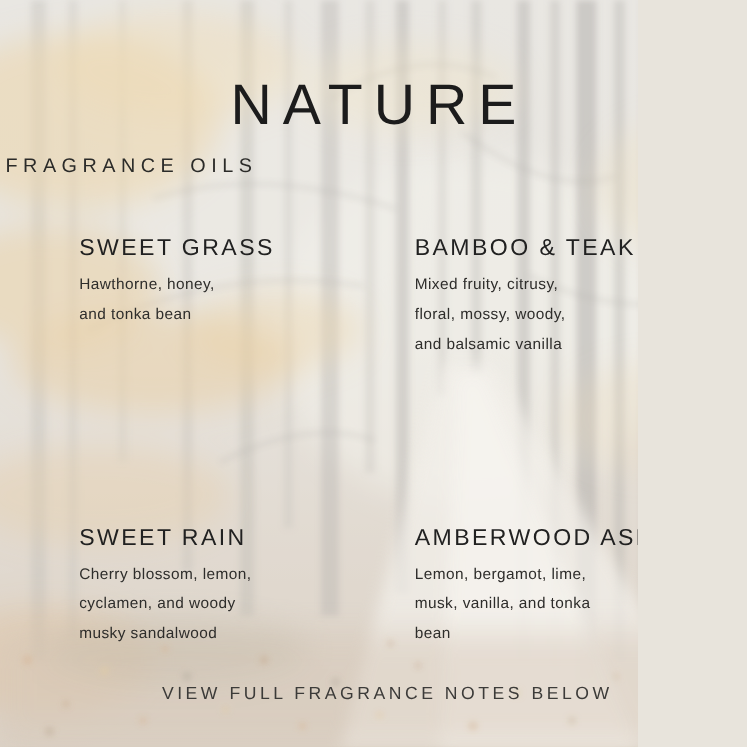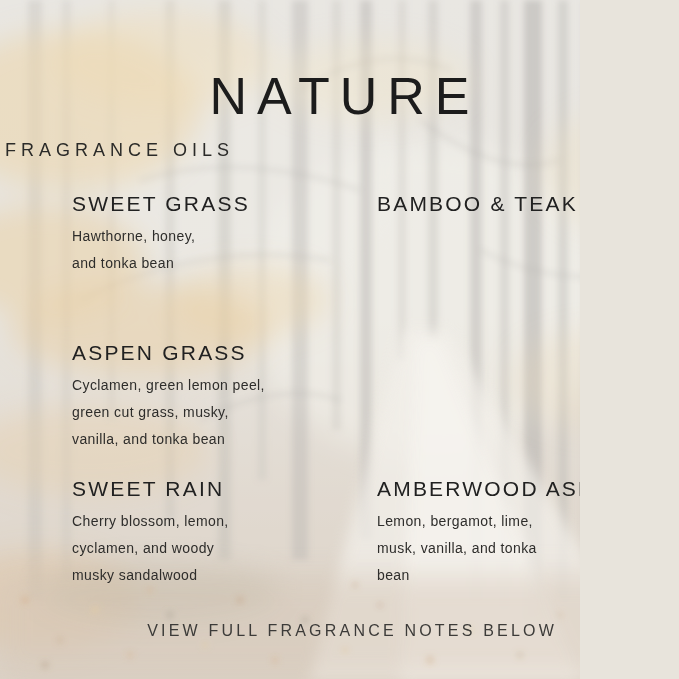--- a/index.html
+++ b/index.html
@@ -41,21 +41,21 @@
     letter-spacing: 5px;
     text-indent: 5px;
     color: #2b2b29;
   }
   .frag {
     position: absolute;
     width: 300px;
   }
   .col-left  { left: 72px; }
   .col-right { left: 377px; }
-  .row-1 { top: 192px; }
+  .row-1 { top: 214px; }
   .row-2 { top: 341px; }
   .row-3 { top: 477px; }
   .frag-name {
     font-size: 21px;
     font-weight: 500;
     letter-spacing: 2.2px;
     color: #212121;
     margin: 0 0 7px 0;
   }
   .frag-notes {
@@ -187,28 +187,25 @@
     <div class="subtitle">FRAGRANCE OILS</div>
 
     <div class="frag col-left row-1">
       <div class="frag-name">SWEET GRASS</div>
       <div class="frag-notes">Hawthorne, honey,
 and tonka bean</div>
     </div>
 
     <div class="frag col-right row-1">
       <div class="frag-name">BAMBOO &amp; TEAK</div>
-    </div>
-
-    <div class="frag col-left row-2">
-      <div class="frag-name">ASPEN GRASS</div>
-      <div class="frag-notes">Cyclamen, green lemon peel,
-green cut grass, musky,
-vanilla, and tonka bean</div>
-    </div>
+      <div class="frag-notes">Mixed fruity, citrusy,
+floral, mossy, woody,
+and balsamic vanilla</div>
+    </div>
+
 
 
     <div class="frag col-left row-3">
       <div class="frag-name">SWEET RAIN</div>
       <div class="frag-notes">Cherry blossom, lemon,
 cyclamen, and woody
 musky sandalwood</div>
     </div>
 
     <div class="frag col-right row-3">

